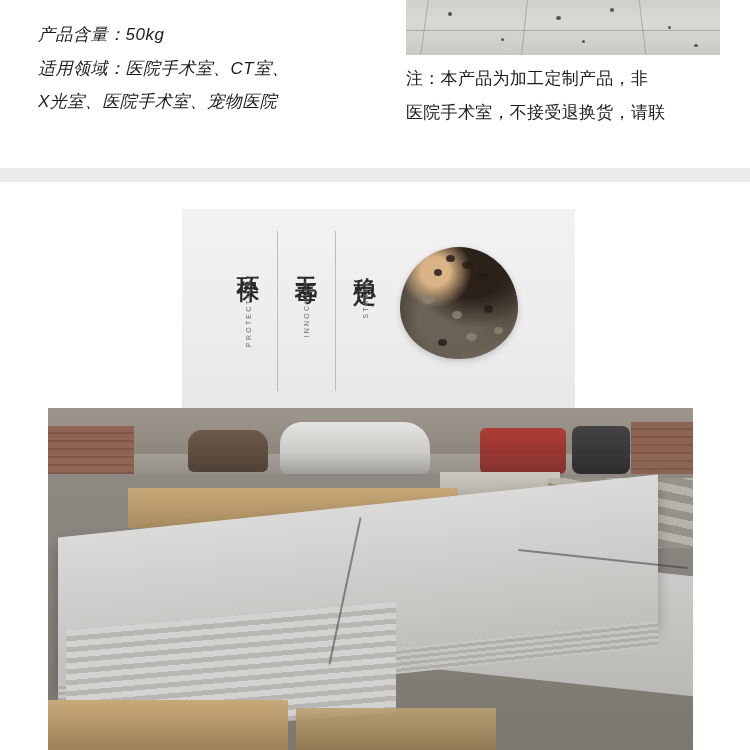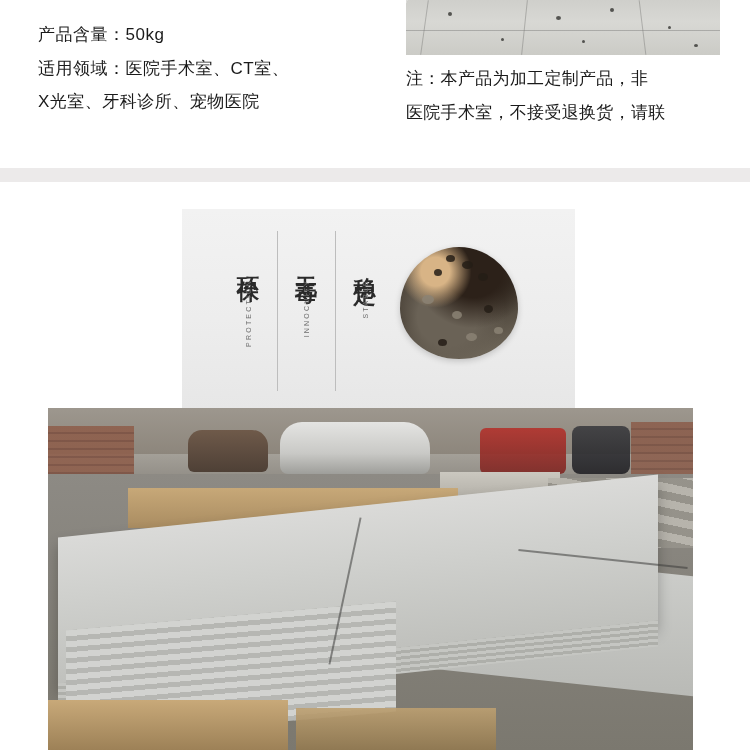--- a/index.html
+++ b/index.html
@@ -36,20 +36,21 @@
     width: 395px;
     height: 168px;
     padding: 18px 20px 0 38px;
     box-sizing: border-box;
   }
   .spec-line {
     font-size: 17px;
     color: #1a1a1a;
     line-height: 34px;
     letter-spacing: 0.5px;
+    font-style: italic;
   }
   .spec-line .lbl {
     color: #1a1a1a;
   }
   .spec-block {
     margin-top: 0;
   }
   .spec-block .spec-line {
     line-height: 33px;
   }
@@ -305,21 +306,21 @@
 
     <div class="spec-left">
       <div class="spec-line">
         <span class="lbl">产品含量：</span><span>50kg</span>
       </div>
       <div class="spec-block">
         <div class="spec-line">
           <span class="lbl">适用领域：</span><span>医院手术室、CT室、</span>
         </div>
         <div class="spec-line">
-          <span>X光室、牙科诊所、宠物医院</span>
+          <span>X光室、医院手术室、宠物医院</span>
         </div>
       </div>
     </div>
 
     <div class="spec-right">
       <div class="photo-strip">
         <div class="seam" style="left:18px; top:0; width:1px; height:55px; transform:rotate(8deg);"></div>
         <div class="seam" style="left:118px; top:0; width:1px; height:55px; transform:rotate(6deg);"></div>
         <div class="seam" style="left:236px; top:0; width:1px; height:55px; transform:rotate(-7deg);"></div>
         <div class="seam" style="left:0; top:30px; width:314px; height:1px;"></div>

